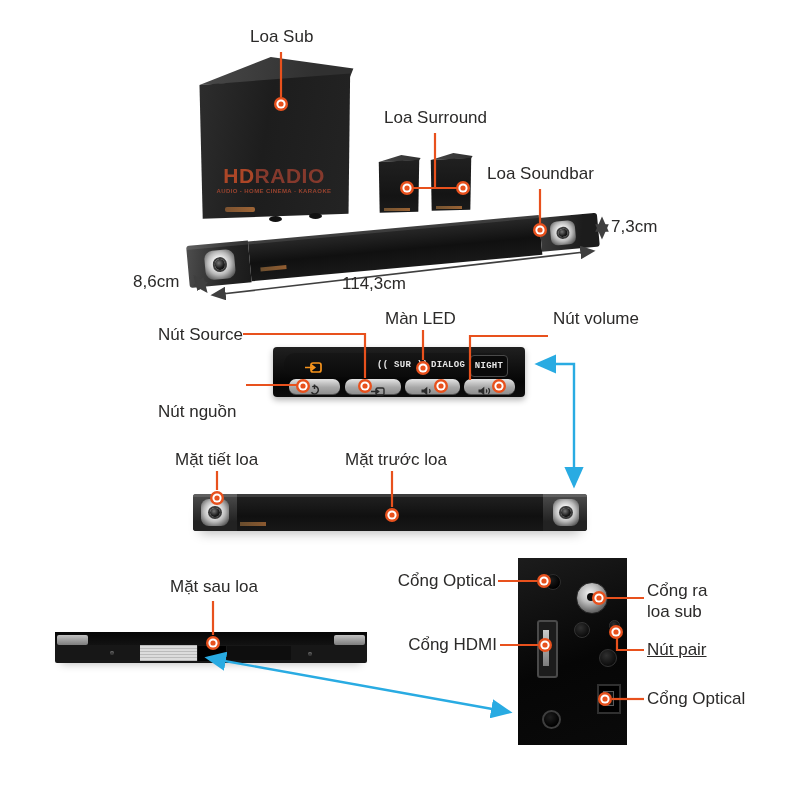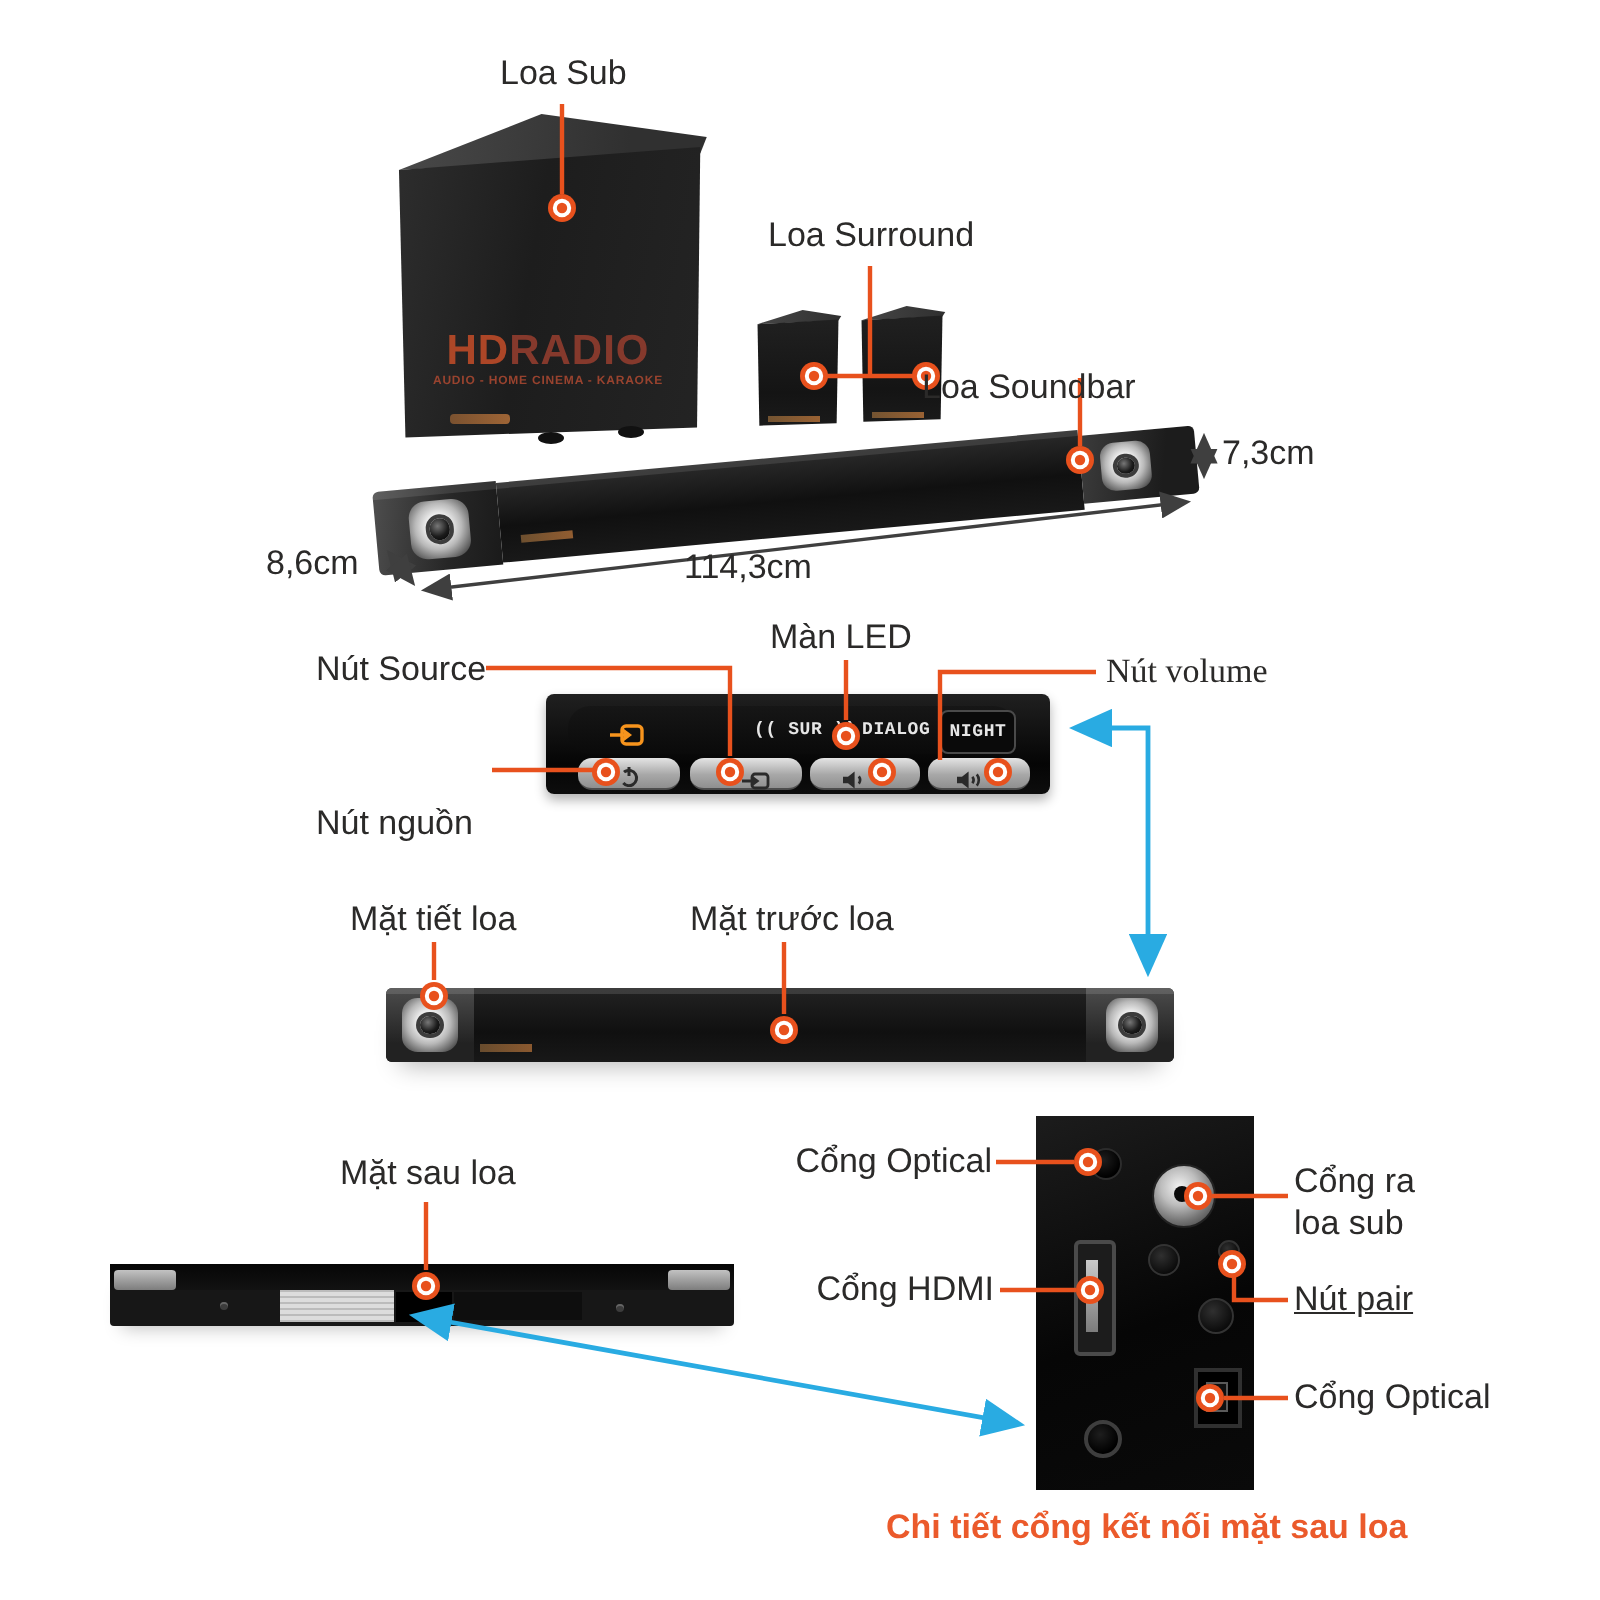--- a/index.html
+++ b/index.html
@@ -288,39 +288,38 @@
       <use href="#dotdef" transform="translate(599,598)"></use>
       <use href="#dotdef" transform="translate(545,645)"></use>
       <use href="#dotdef" transform="translate(616,632)"></use>
       <use href="#dotdef" transform="translate(605,699)"></use>
     </g>
   </svg>
 
   <div class="txtlayer">
     <div class="lbl" style="left:250px;top:28px;">Loa Sub</div>
     <div class="lbl" style="left:384px;top:109px;">Loa Surround</div>
-    <div class="lbl" style="left:461px;top:165px;margin-top:20px;">Loa Soundbar</div>
+    <div class="lbl" style="left:487px;top:165px;">Loa Soundbar</div>
 
     <div class="lbl" style="left:611px;top:218px;">7,3cm</div>
     <div class="lbl" style="left:133px;top:273px;">8,6cm</div>
     <div class="lbl" style="left:342px;top:275px;">114,3cm</div>
 
     <div class="lbl" style="left:158px;top:326px;">Nút Source</div>
     <div class="lbl" style="left:385px;top:310px;">Màn LED</div>
-    <div class="lbl" style="left:553px;top:327px;font-family:Liberation Serif, serif;">Nút volume</div>
+    <div class="lbl" style="left:553px;top:310px;">Nút volume</div>
     <div class="lbl" style="left:158px;top:375px;margin-top:28px;">Nút nguồn</div>
 
     <div class="lbl" style="left:175px;top:451px;">Mặt tiết loa</div>
     <div class="lbl" style="left:345px;top:451px;">Mặt trước loa</div>
     <div class="lbl" style="left:170px;top:578px;">Mặt sau loa</div>
 
     <div class="lbl rt" style="left:396px;top:572px;width:100px;">Cổng Optical</div>
     <div class="lbl two" style="left:647px;top:580px;">
       <div>Cổng ra</div>
       <div>loa sub</div>
     </div>
     <div class="lbl rt" style="left:397px;top:636px;width:100px;">Cổng HDMI</div>
     <div class="lbl" style="left:647px;top:641px;text-decoration:underline;">Nút pair</div>
     <div class="lbl" style="left:647px;top:690px;">Cổng Optical</div>
-    <div class="cap" style="left:443px;top:754px;">Chi tiết cổng kết nối mặt sau loa</div>
   </div>
 
 </div>
 
 </body></html>

